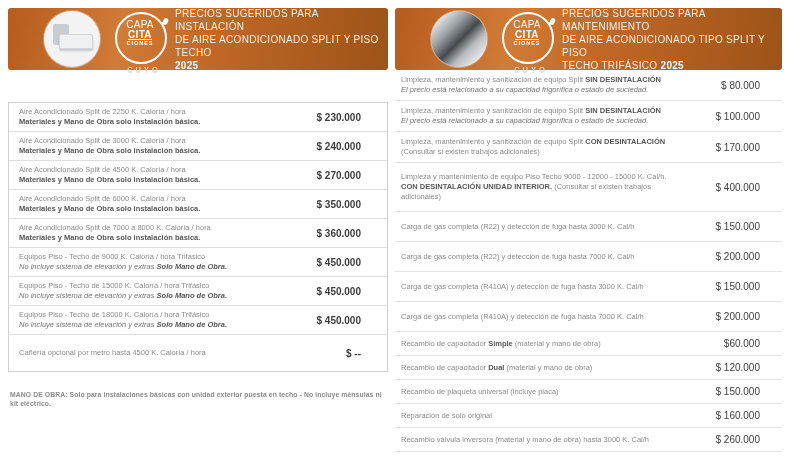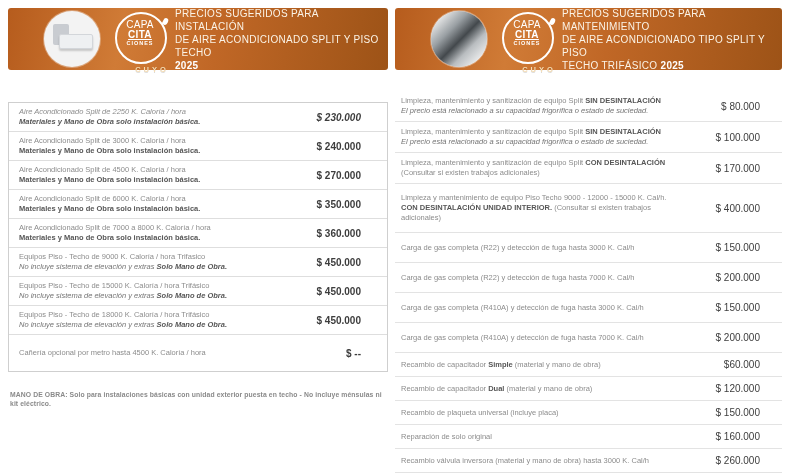--- a/index.html
+++ b/index.html
@@ -17,37 +17,37 @@
        background:#f3f3f3;overflow:hidden;box-shadow:0 0 0 1px rgba(255,255,255,0.35);}
   .ac-outdoor{position:absolute;left:9px;top:13px;width:16px;height:21px;background:#c9ccd1;border-radius:2px;}
   .ac-indoor{position:absolute;left:15px;top:23px;width:32px;height:13px;background:#eef0f2;border:1px solid #d3d6da;border-radius:2px;box-shadow:0 2px 2px rgba(0,0,0,0.18);}
   .photo-maint{position:absolute;inset:0;background:linear-gradient(135deg,#ececec 12%,#9aa0a4 34%,#43484c 52%,#b9bdc0 68%,#e6e7e8 85%);}
   .badge{position:relative;flex:none;width:54px;height:50px;margin-left:13px;text-align:center;color:#ffffff;}
   .badge-ring{position:absolute;left:2px;top:-2px;width:48px;height:48px;border:2px solid #ffffff;border-radius:50%;}
   .badge-dot{position:absolute;right:-1px;top:4px;width:5px;height:7px;background:#ffffff;border-radius:50% 50% 50% 0;transform:rotate(25deg);}
   .badge-t1{font-size:10px;font-weight:normal;line-height:10px;margin-top:6px;letter-spacing:0.3px;}
   .badge-t2{font-size:10px;font-weight:bold;line-height:10px;letter-spacing:0.3px;text-decoration:underline;}
   .badge-t3{font-size:5.5px;font-weight:bold;line-height:7px;letter-spacing:1px;}
-  .badge-sub{position:absolute;left:12px;bottom:-10px;width:100%;font-size:7.5px;font-weight:bold;color:#f6ddb4;letter-spacing:3px;text-shadow:0 1px 0 rgba(0,0,0,0.15);}
+  .badge-sub{position:absolute;left:4px;bottom:-10px;width:100%;font-size:7.5px;font-weight:bold;color:#f6ddb4;letter-spacing:3px;text-shadow:0 1px 0 rgba(0,0,0,0.15);}
   .hdr-title{margin-left:8px;color:#fbf3e6;font-size:10px;line-height:13px;letter-spacing:0.3px;}
   .hdr-title .b{font-weight:bold;color:#ffffff;}
 
   
   .ltable{margin-top:32px;border:1px solid #cfcfcf;background:#fff;}
   .lrow{display:flex;justify-content:space-between;align-items:center;padding:4px 10px;border-top:1px solid #dedede;min-height:20px;}
-  .lrow:first-child{border-top:none;font-style:italic;}
+  .lrow:first-child{border-top:none;}
   .desc{flex:1 1 auto;min-width:0;}
   .l1{font-size:7.5px;line-height:10px;color:#8c8c8c;}
   .l2{font-size:7.5px;line-height:10px;color:#595959;}
   .strong{font-weight:bold;color:#565656;}
   .ital{font-style:italic;color:#737373;}
   .lprice{flex:none;width:72px;text-align:right;padding-right:16px;font-size:10px;font-weight:bold;color:#3d3d3d;white-space:nowrap;}
 
   
-  .rlist{margin-top:21px;}
+  .rlist{}
   .rrow{display:flex;justify-content:space-between;align-items:center;padding:5px 0 5px 6px;border-bottom:1px solid #e3e3e3;min-height:13px;}
   .rrow .l1,.rrow .l2{font-size:7.5px;line-height:10px;}
   .rprice{flex:none;width:86px;text-align:right;padding-right:22px;font-size:10px;font-weight:normal;color:#3d3d3d;white-space:nowrap;}
 
   
   .footnote{margin-top:18px;padding:0 4px 0 2px;font-size:6.8px;line-height:9px;font-weight:bold;color:#8a8a8a;letter-spacing:0.1px;}
 </style>
 </head>
 <body>
 

